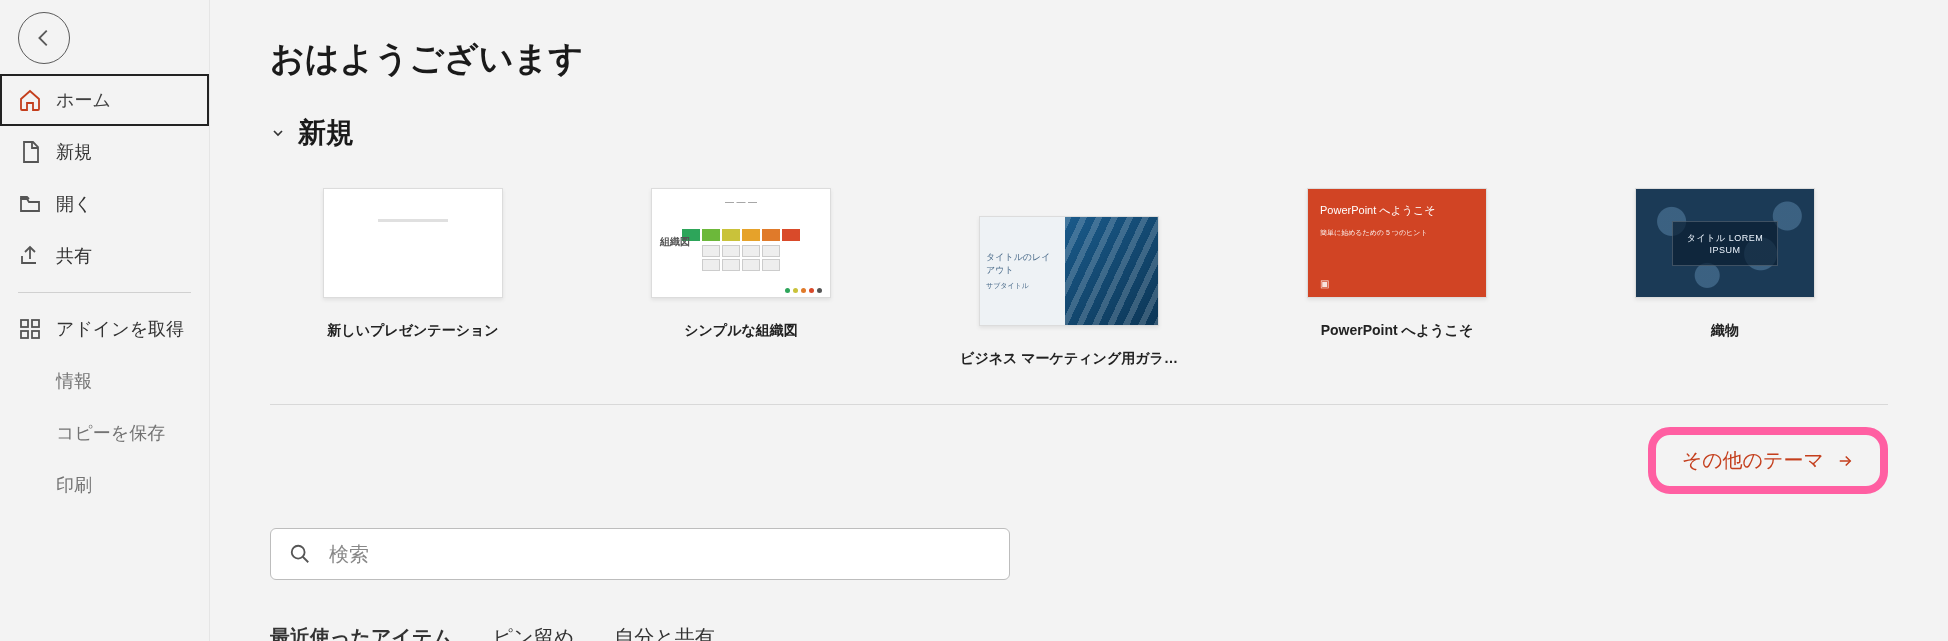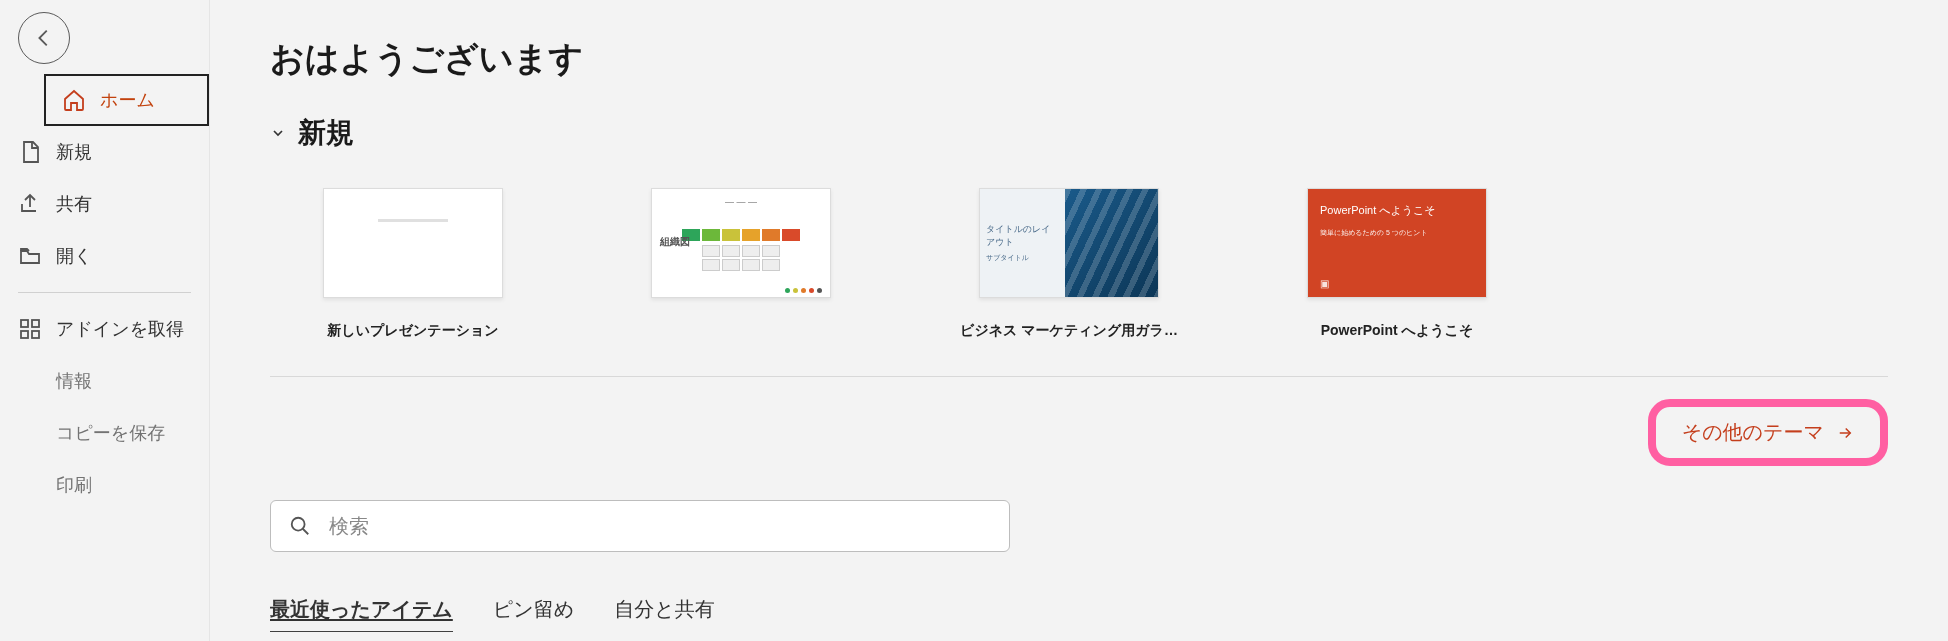--- a/index.html
+++ b/index.html
@@ -47,24 +47,23 @@
     .nav-item {
       display: flex;
       align-items: center;
       padding: 14px 18px;
       cursor: pointer;
       color: #333;
       font-size: 18px;
       gap: 14px;
     }
     .nav-item.active {
-      color: #c2410c;
+      color: #404040;
       outline: 2px solid #222;
       outline-offset: -2px;
-      margin-left: 44px;
     }
     .nav-icon {
       width: 24px;
       height: 24px;
       display: flex;
       align-items: center;
       justify-content: center;
     }
     .nav-icon svg { width: 24px; height: 24px; }
     .nav-divider {
@@ -157,21 +156,21 @@
       color: #555;
     }
     .thumb-org .org-title { font-size: 9px; margin: 2px 0 4px; color:#777;}
     .thumb-org .org-label { font-size: 10px; font-weight:700; position:absolute; left:8px; top:46px;}
     .thumb-org .row1 { display:flex; gap:2px; margin-top:18px; }
     .thumb-org .row1 div { width:18px; height:12px; }
     .thumb-org .row2 { display:flex; gap:2px; margin-top:4px;}
     .thumb-org .row2 div { width:18px; height:12px; background:#eee; border:0.5px solid #ccc;}
     .thumb-org .dots { position:absolute; bottom:4px; right:8px; display:flex; gap:3px;}
     .thumb-org .dots span{ width:5px;height:5px; border-radius:50%;}
-    .thumb-biz { display:flex; }
+    .thumb-biz { display:flex;margin-top:28px; }
     .thumb-biz .left { width:48%; background:#eef2f5; padding:8px 6px; font-size:7px; color:#4a6b8a; display:flex; flex-direction:column; justify-content:center;}
     .thumb-biz .left .t1{ font-size:9px; margin-bottom:4px;}
     .thumb-biz .right { width:52%; background: linear-gradient(135deg,#1a5a8a 0%, #0c3656 100%); position:relative;}
     .thumb-biz .right::before{content:"";position:absolute;inset:0;background:repeating-linear-gradient(115deg, rgba(255,255,255,0.18) 0 6px, transparent 6px 14px);}
     .thumb-welcome { background:#d14424; color:#fff; padding:14px 12px; font-size:9px;}
     .thumb-welcome .t1{ font-size:11px; margin-bottom:10px;}
     .thumb-welcome .t2{ font-size:7px; opacity:.9;}
     .thumb-welcome .ic{ position:absolute; bottom:8px; left:12px; font-size:10px; opacity:.85;}
     .thumb-fabric { background:#1b3a56; display:flex; align-items:center; justify-content:center; position:relative;}
     .thumb-fabric::before{content:"";position:absolute;inset:0;background:
@@ -268,36 +267,36 @@
             <path d="M6 2h9l5 5v15H6z"></path>
             <path d="M14 2v6h6"></path>
           </svg>
       </span>
       <span>新規</span>
     </div>
 
     <div class="nav-item">
       <span class="nav-icon">
         <svg viewBox="0 0 24 24" fill="none" stroke="#555" stroke-width="1.8">
+            <path d="M3 7h6l2 3h10v9H3z"></path>
+            <path d="M3 7V5h6l2 2"></path>
+          </svg>
+      </span>
+      <span>開く</span>
+    </div>
+
+    <div class="nav-item">
+      <span class="nav-icon">
+        <svg viewBox="0 0 24 24" fill="none" stroke="#555" stroke-width="1.8">
             <path d="M4 12v7h14"></path>
             <path d="M12 3v12"></path>
             <path d="M7 8l5-5 5 5"></path>
           </svg>
       </span>
       <span>共有</span>
-    </div>
-
-    <div class="nav-item">
-      <span class="nav-icon">
-        <svg viewBox="0 0 24 24" fill="none" stroke="#555" stroke-width="1.8">
-            <path d="M3 7h6l2 3h10v9H3z"></path>
-            <path d="M3 7V5h6l2 2"></path>
-          </svg>
-      </span>
-      <span>開く</span>
     </div>
 
     <div class="nav-divider"></div>
 
     <div class="nav-item">
       <span class="nav-icon">
         <svg viewBox="0 0 24 24" fill="none" stroke="#555" stroke-width="1.8">
             <rect x="3" y="3" width="7" height="7"></rect>
             <rect x="14" y="3" width="7" height="7"></rect>
             <rect x="3" y="14" width="7" height="7"></rect>
@@ -360,20 +359,21 @@
               <div></div>
             </div>
           <div class="dots">
               <span style="background:#2da55a"></span>
               <span style="background:#c9c23a"></span>
               <span style="background:#e07a2a"></span>
               <span style="background:#d94a2a"></span>
               <span style="background:#555"></span>
             </div>
         </div>
+        <div class="template-label">シンプルな組織図</div>
       </div>
 
       <div class="template-card">
         <div class="thumb thumb-biz">
           <div class="left">
             <div class="t1">タイトルのレイアウト</div>
             <div>サブタイトル</div>
           </div>
           <div class="right"></div>
         </div>
@@ -382,20 +382,29 @@
 
       <div class="template-card">
         <div class="thumb thumb-welcome">
           <div class="t1">PowerPoint へようこそ</div>
           <div class="t2">簡単に始めるための 5 つのヒント</div>
           <div class="ic">▣</div>
         </div>
         <div class="template-label">PowerPoint へようこそ</div>
       </div>
 
+      <div class="template-card">
+        <div class="thumb thumb-fabric">
+          <div class="plate">
+            <div class="tt">タイトル LOREM</div>
+            <div class="tt">IPSUM</div>
+          </div>
+        </div>
+        <div class="template-label">織物</div>
+      </div>
 
     </div>
 
     <div class="more-themes-wrap">
       <div class="more-themes">
         <span>その他のテーマ</span>
         <svg viewBox="0 0 24 24" fill="none" stroke="#c43e1c" stroke-width="2">
             <path d="M5 12h14"></path>
             <path d="M13 6l6 6-6 6"></path>
           </svg>

